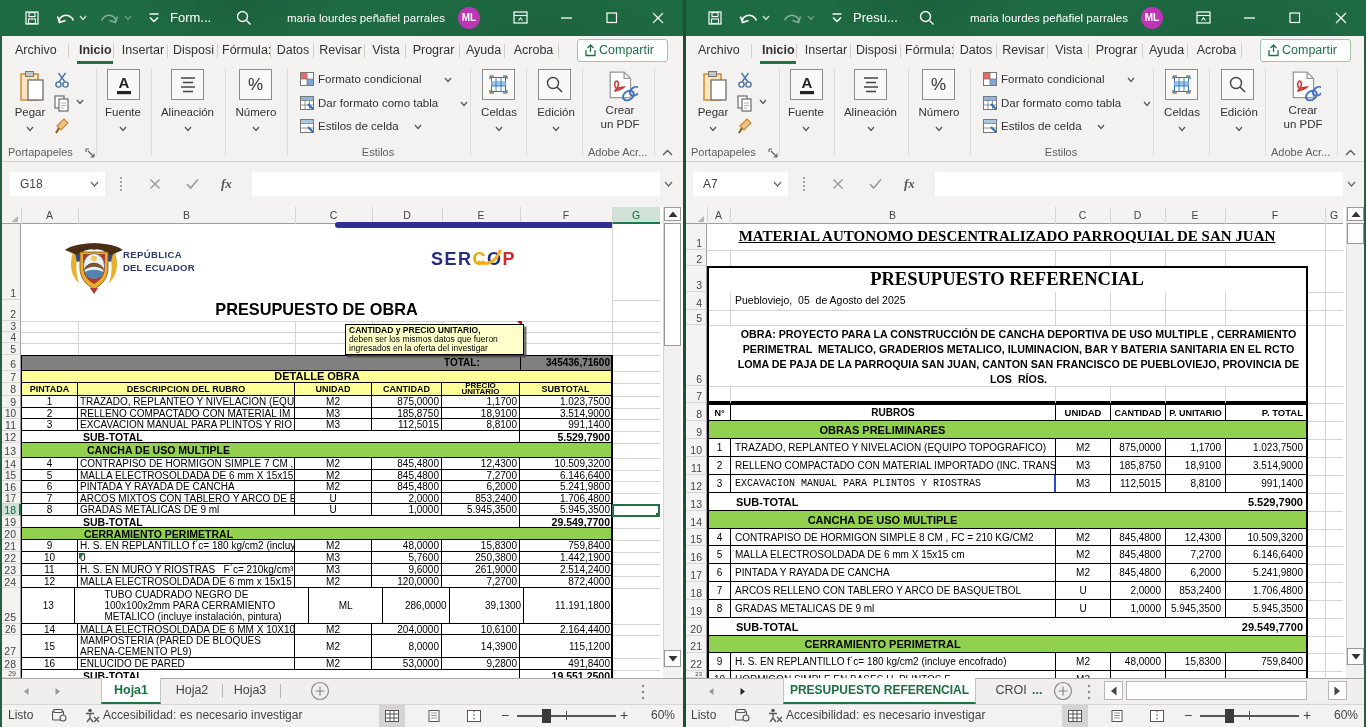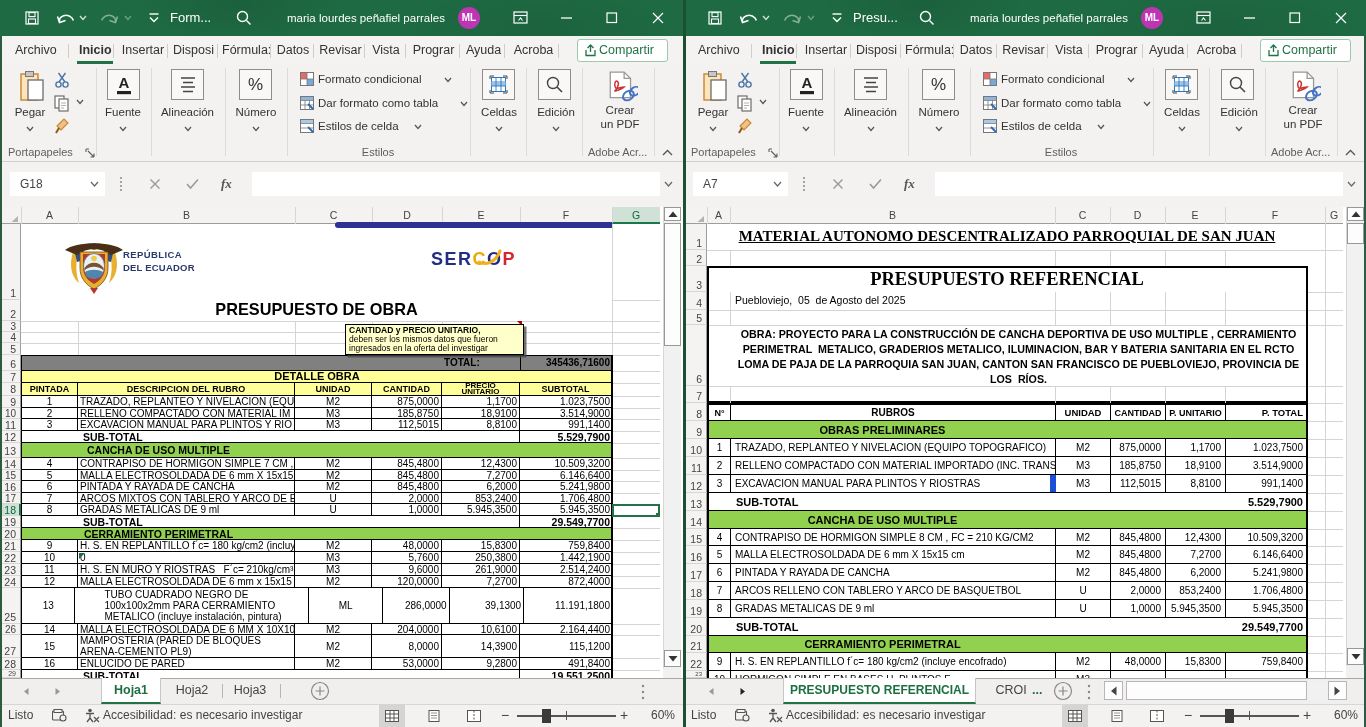--- a/index.html
+++ b/index.html
@@ -1020,21 +1020,21 @@
     <div class="a" style="left:707px;top:457px;width:601px;height:18px;display:flex;align-items:center;border-left:2px solid #000;border-right:2px solid #000;border-bottom:1px solid #000;background:#fff;font-size:10px;">
       <div style="box-sizing:border-box;width:22px;align-self:stretch;display:flex;align-items:center;justify-content:center;border-right:1px solid #000;overflow:hidden;white-space:nowrap;text-align:center;">2</div>
       <div style="box-sizing:border-box;width:325px;align-self:stretch;display:flex;align-items:center;justify-content:flex-start;border-right:1px solid #000;overflow:hidden;white-space:nowrap;text-align:left;padding-left:4px;">RELLENO COMPACTADO CON MATERIAL IMPORTADO (INC. TRANSP(</div>
       <div style="box-sizing:border-box;width:55px;align-self:stretch;display:flex;align-items:center;justify-content:center;border-right:1px solid #000;overflow:hidden;white-space:nowrap;text-align:center;">M3</div>
       <div style="box-sizing:border-box;width:55px;align-self:stretch;display:flex;align-items:center;justify-content:flex-end;border-right:1px solid #000;overflow:hidden;white-space:nowrap;text-align:right;padding-right:4px;">185,8750</div>
       <div style="box-sizing:border-box;width:60px;align-self:stretch;display:flex;align-items:center;justify-content:flex-end;border-right:1px solid #000;overflow:hidden;white-space:nowrap;text-align:right;padding-right:4px;">18,9100</div>
       <div style="box-sizing:border-box;width:80px;align-self:stretch;display:flex;align-items:center;justify-content:flex-end;overflow:hidden;white-space:nowrap;text-align:right;padding-right:3px;">3.514,9000</div>
     </div>
     <div class="a" style="left:707px;top:475px;width:601px;height:18px;display:flex;align-items:center;border-left:2px solid #000;border-right:2px solid #000;border-bottom:1px solid #000;background:#fff;font-size:10px;">
       <div style="box-sizing:border-box;width:22px;align-self:stretch;display:flex;align-items:center;justify-content:center;border-right:1px solid #000;overflow:hidden;white-space:nowrap;text-align:center;">3</div>
-      <div style="box-sizing:border-box;width:325px;align-self:stretch;display:flex;align-items:center;justify-content:flex-start;border-right:6px solid #1d4ed8;overflow:hidden;white-space:nowrap;text-align:left;padding-left:4px;">EXCAVACION MANUAL PARA PLINTOS Y RIOSTRAS</div>
+      <div style="box-sizing:border-box;width:325px;align-self:stretch;display:flex;align-items:center;justify-content:flex-start;border-right:2px solid #1d4ed8;overflow:hidden;white-space:nowrap;text-align:left;padding-left:4px;font-family:Liberation Mono, monospace;">EXCAVACION MANUAL PARA PLINTOS Y RIOSTRAS</div>
       <div style="box-sizing:border-box;width:55px;align-self:stretch;display:flex;align-items:center;justify-content:center;border-right:1px solid #000;overflow:hidden;white-space:nowrap;text-align:center;">M3</div>
       <div style="box-sizing:border-box;width:55px;align-self:stretch;display:flex;align-items:center;justify-content:flex-end;border-right:1px solid #000;overflow:hidden;white-space:nowrap;text-align:right;padding-right:4px;">112,5015</div>
       <div style="box-sizing:border-box;width:60px;align-self:stretch;display:flex;align-items:center;justify-content:flex-end;border-right:1px solid #000;overflow:hidden;white-space:nowrap;text-align:right;padding-right:4px;">8,8100</div>
       <div style="box-sizing:border-box;width:80px;align-self:stretch;display:flex;align-items:center;justify-content:flex-end;overflow:hidden;white-space:nowrap;text-align:right;padding-right:3px;">991,1400</div>
     </div>
     <div class="a" style="left:707px;top:493px;width:601px;height:18px;display:flex;align-items:center;border-left:2px solid #000;border-right:2px solid #000;border-bottom:1px solid #000;background:#fff;font-size:10px;">
       <div style="box-sizing:border-box;width:517px;align-self:stretch;display:flex;align-items:center;justify-content:flex-start;overflow:hidden;white-space:nowrap;text-align:left;padding-left:27px;font-size:11px;">
         <b>SUB-TOTAL</b>
       </div>
       <div style="box-sizing:border-box;width:80px;align-self:stretch;display:flex;align-items:center;justify-content:flex-end;overflow:hidden;white-space:nowrap;text-align:right;padding-right:3px;font-size:11px;">

